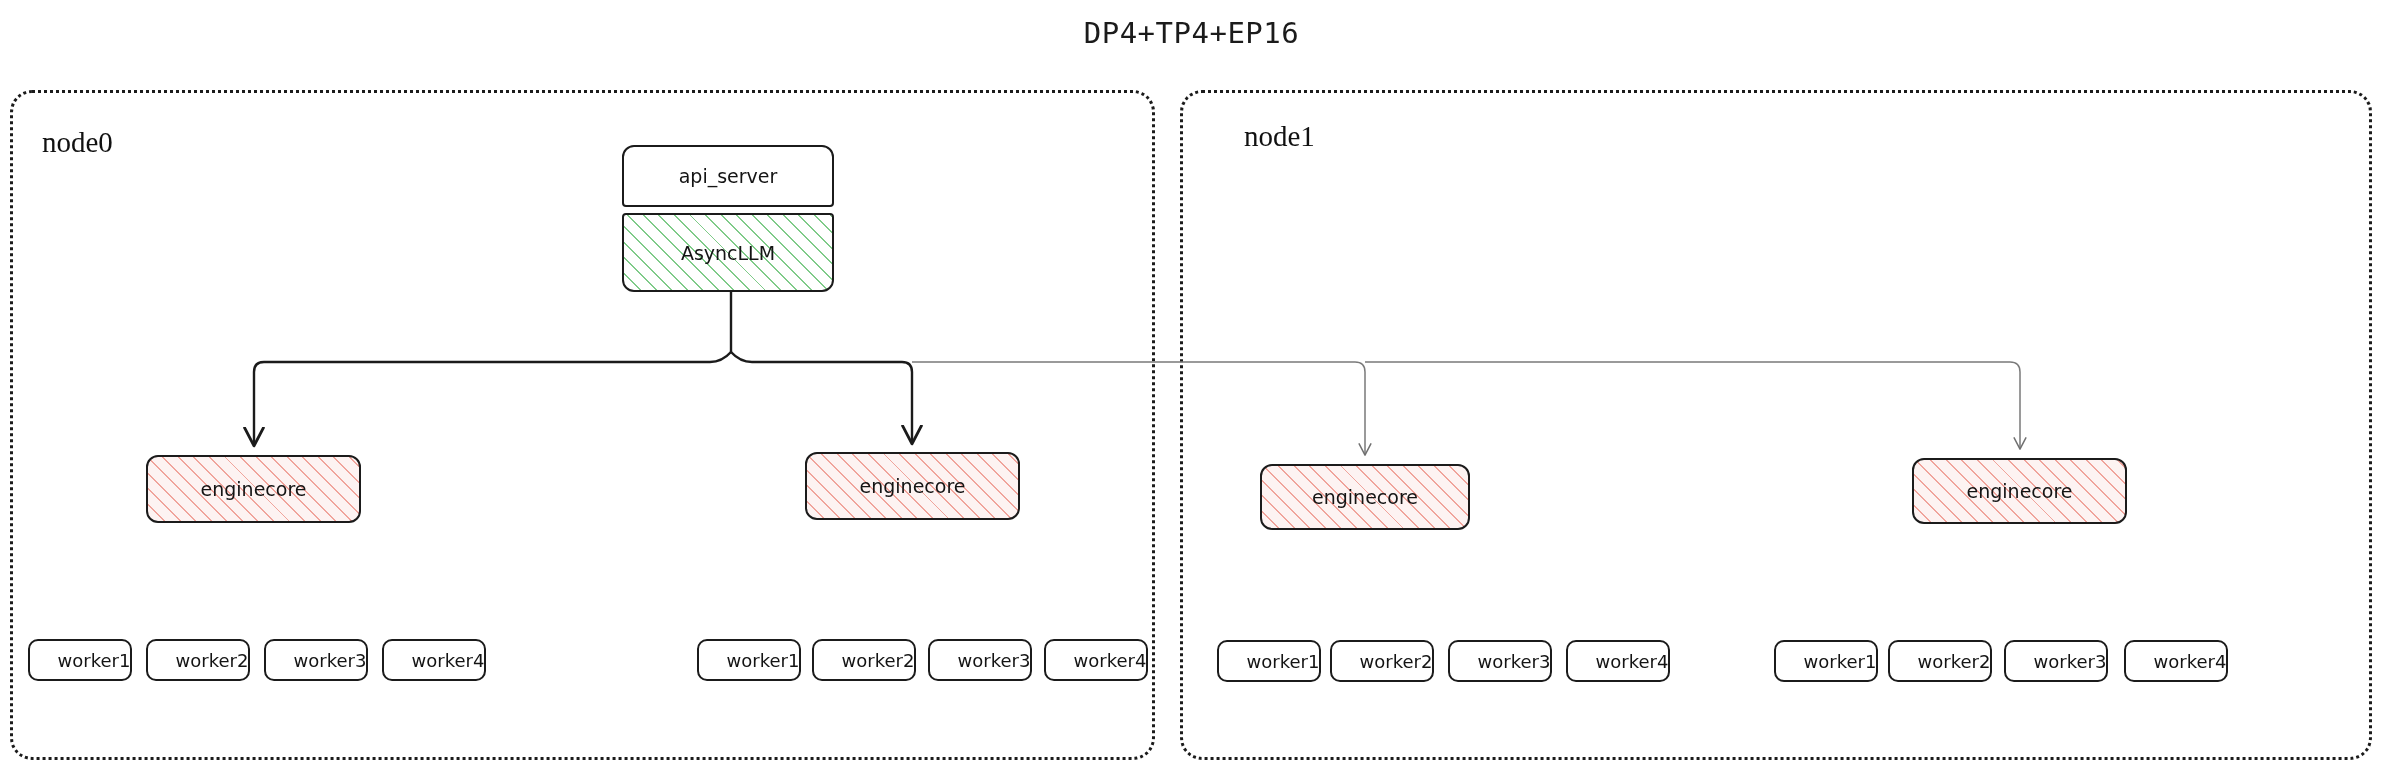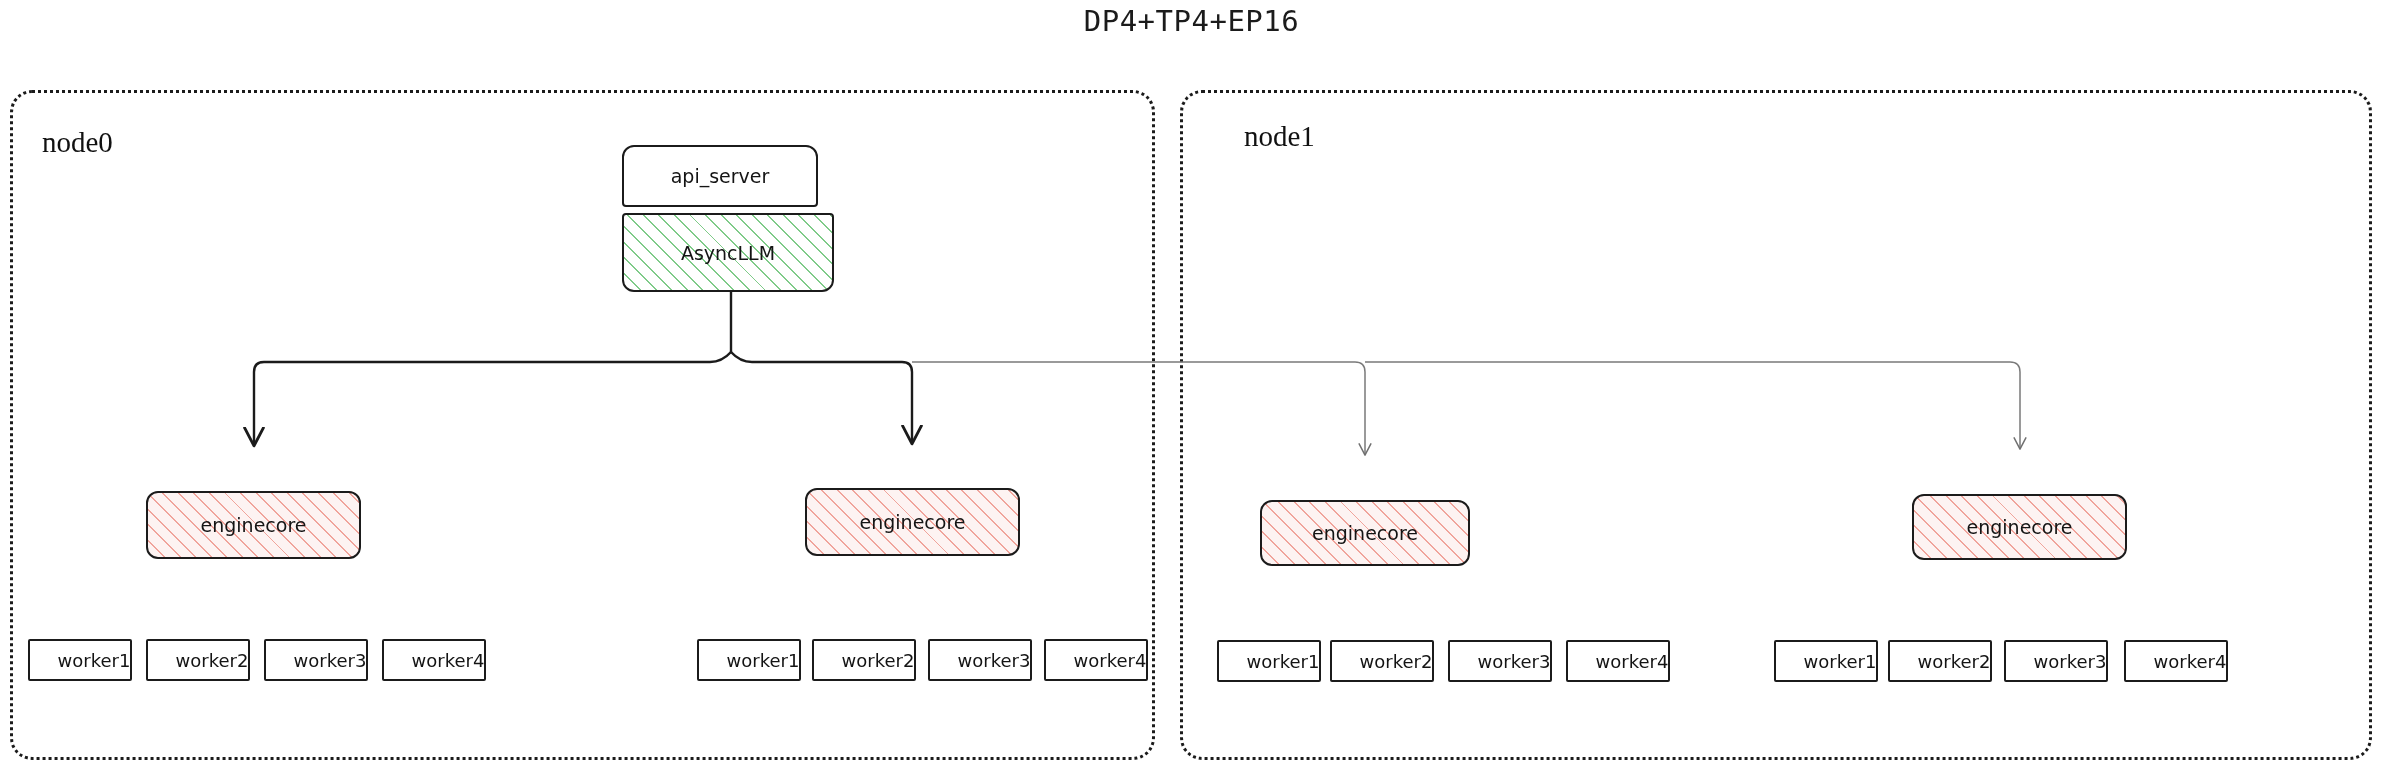--- a/index.html
+++ b/index.html
@@ -15,21 +15,21 @@
     width: 2383px;
     height: 773px;
     background: #ffffff;
     overflow: hidden;
   }
 
   
   .diagram-title {
     position: absolute;
     left: 0;
-    top: 4px;
+    top: 16px;
     width: 2383px;
     text-align: center;
     font-family: "DejaVu Sans Mono", monospace;
     font-size: 29px;
     color: #1b1b1b;
     letter-spacing: 0.5px;
   }
 
   
   .node-box {
@@ -56,21 +56,21 @@
     background: #ffffff;
     display: flex;
     align-items: center;
     justify-content: center;
     font-size: 19px;
     color: #141414;
     z-index: 5;
   }
   .nodebox.small {
     font-size: 18px;
-    border-radius: 2px;
+    border-radius: 10px;
     border-width: 2px;
     padding-left: 28px;
   }
 
   
   .api-server {
     border-bottom-left-radius: 4px;
     border-bottom-right-radius: 4px;
   }
   .asyncllm {
@@ -87,21 +87,20 @@
   }
   .enginecore {
     background-color: #fdf3f2;
     background-image: repeating-linear-gradient(
       45deg,
       rgba(238, 150, 140, 0.85) 0px,
       rgba(238, 150, 140, 0.85) 1.4px,
       rgba(255,255,255,0) 1.4px,
       rgba(255,255,255,0) 11px
     );
-    margin-top: 36px;
   }
   .nodebox > span {
     position: relative;
     z-index: 2;
   }
 
   
   #edges {
     position: absolute;
     left: 0;
@@ -136,21 +135,21 @@
     <path d="M 731 352 Q 740 362 752 362 L 902 362 Q 912 362 912 372 L 912 442" fill="none" stroke="#1b1b1b" stroke-width="2.4" stroke-linejoin="round" marker-end="url(#arrow-dark)"></path>
 
     <path d="M 912 362 L 1355 362 Q 1365 362 1365 372 L 1365 454" fill="none" stroke="#7a7a7a" stroke-width="1.5" stroke-linejoin="round" marker-end="url(#arrow-light)"></path>
 
     <path d="M 1365 362 L 2010 362 Q 2020 362 2020 372 L 2020 448" fill="none" stroke="#7a7a7a" stroke-width="1.5" stroke-linejoin="round" marker-end="url(#arrow-light)"></path>
   </svg>
 
   <div class="node-box" style="left:10px; top:90px; width:1145px; height:670px;"></div>
   <div class="node-label" style="left:42px; top:126px;">node0</div>
 
-  <div class="nodebox api-server" style="left:622px; top:145px; width:196px; height:62px;">
+  <div class="nodebox api-server" style="left:622px; top:145px; width:212px; height:62px;">
     <span>api_server</span>
   </div>
   <div class="nodebox asyncllm" style="left:622px; top:213px; width:212px; height:79px;">
     <span>AsyncLLM</span>
   </div>
 
   <div class="nodebox enginecore" style="left:146px; top:455px; width:215px; height:68px;">
     <span>enginecore</span>
   </div>
   <div class="nodebox enginecore" style="left:805px; top:452px; width:215px; height:68px;">

